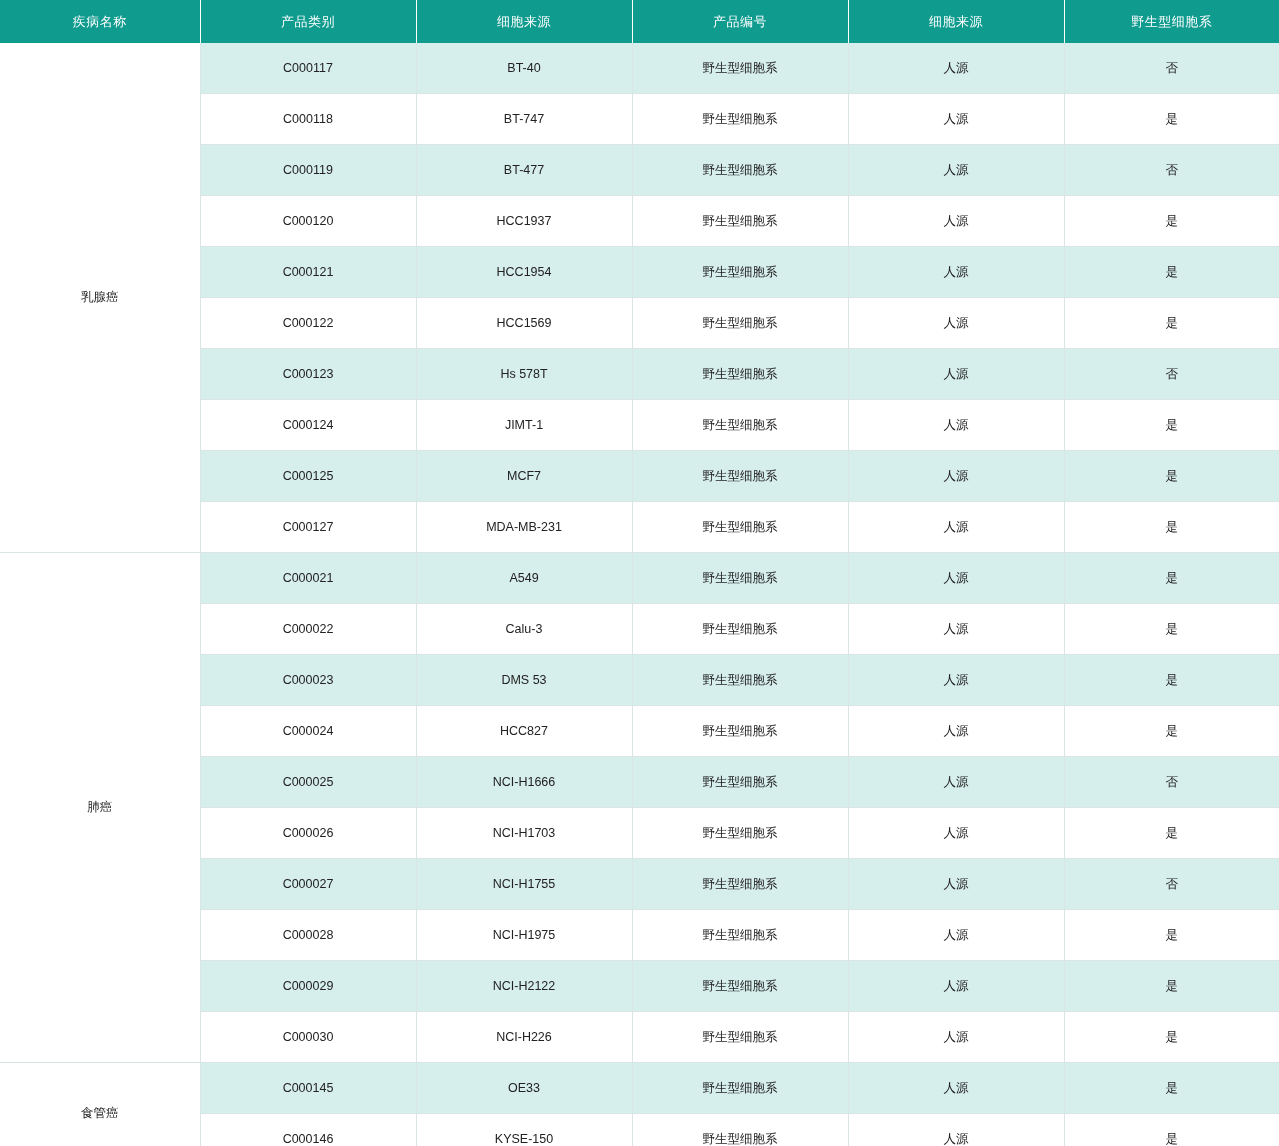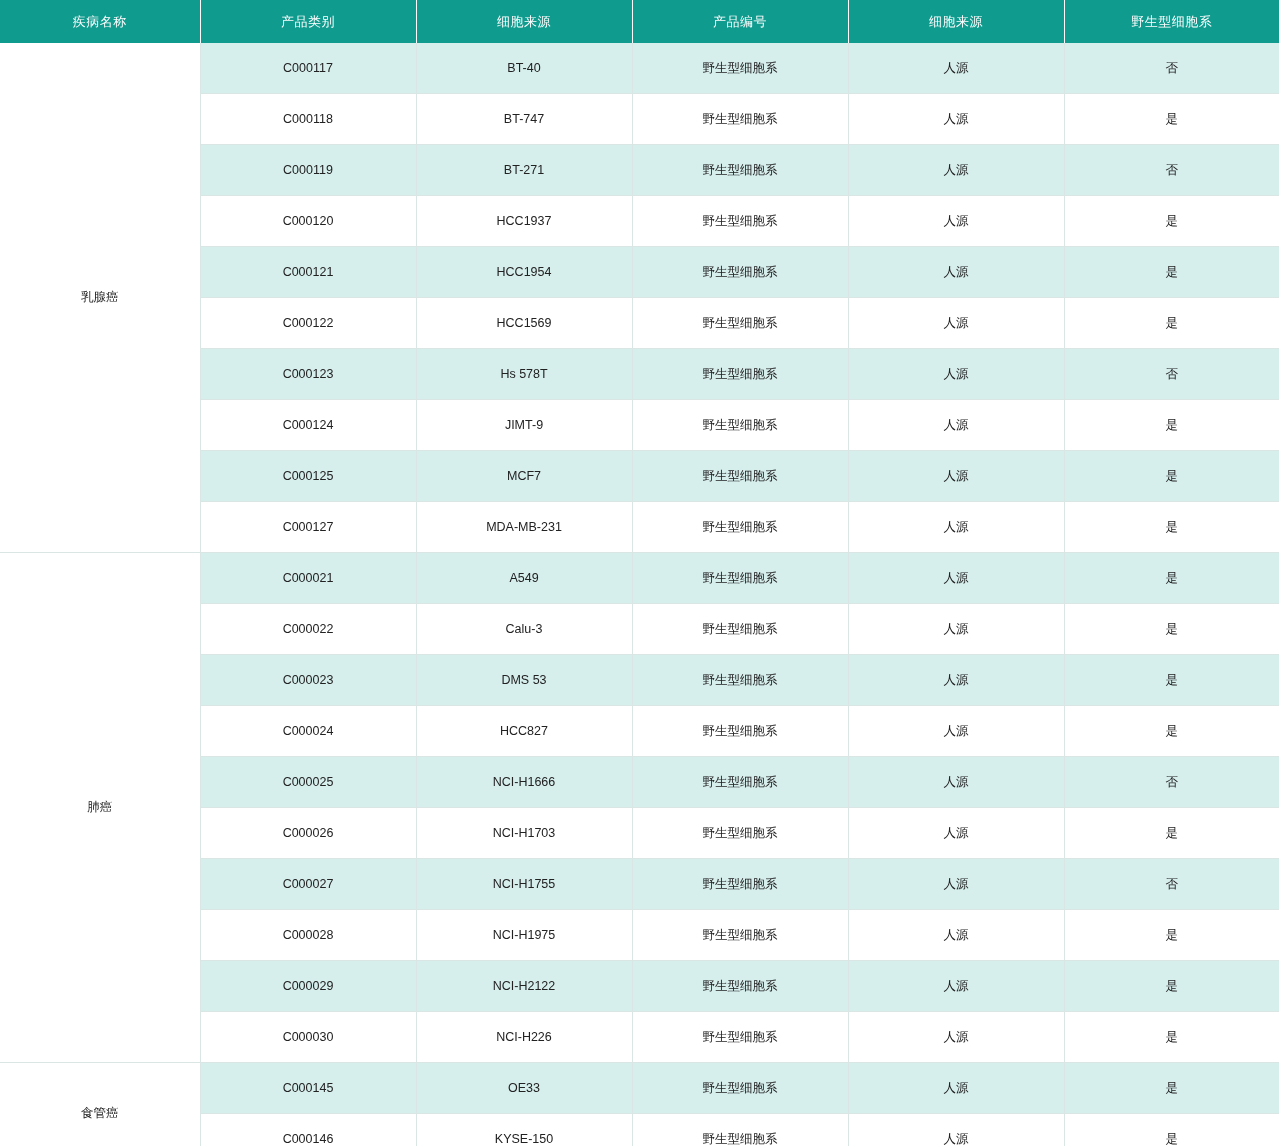--- a/index.html
+++ b/index.html
@@ -92,21 +92,21 @@
       </tr>
       <tr>
         <td>C000118</td>
         <td>BT-747</td>
         <td>野生型细胞系</td>
         <td>人源</td>
         <td>是</td>
       </tr>
       <tr class="alt">
         <td>C000119</td>
-        <td>BT-271</td>
+        <td>BT-477</td>
         <td>野生型细胞系</td>
         <td>人源</td>
         <td>否</td>
       </tr>
       <tr>
         <td>C000120</td>
         <td>HCC1937</td>
         <td>野生型细胞系</td>
         <td>人源</td>
         <td>是</td>
@@ -127,21 +127,21 @@
       </tr>
       <tr class="alt">
         <td>C000123</td>
         <td>Hs 578T</td>
         <td>野生型细胞系</td>
         <td>人源</td>
         <td>否</td>
       </tr>
       <tr>
         <td>C000124</td>
-        <td>JIMT-9</td>
+        <td>JIMT-1</td>
         <td>野生型细胞系</td>
         <td>人源</td>
         <td>是</td>
       </tr>
       <tr class="alt">
         <td>C000125</td>
         <td>MCF7</td>
         <td>野生型细胞系</td>
         <td>人源</td>
         <td>是</td>

